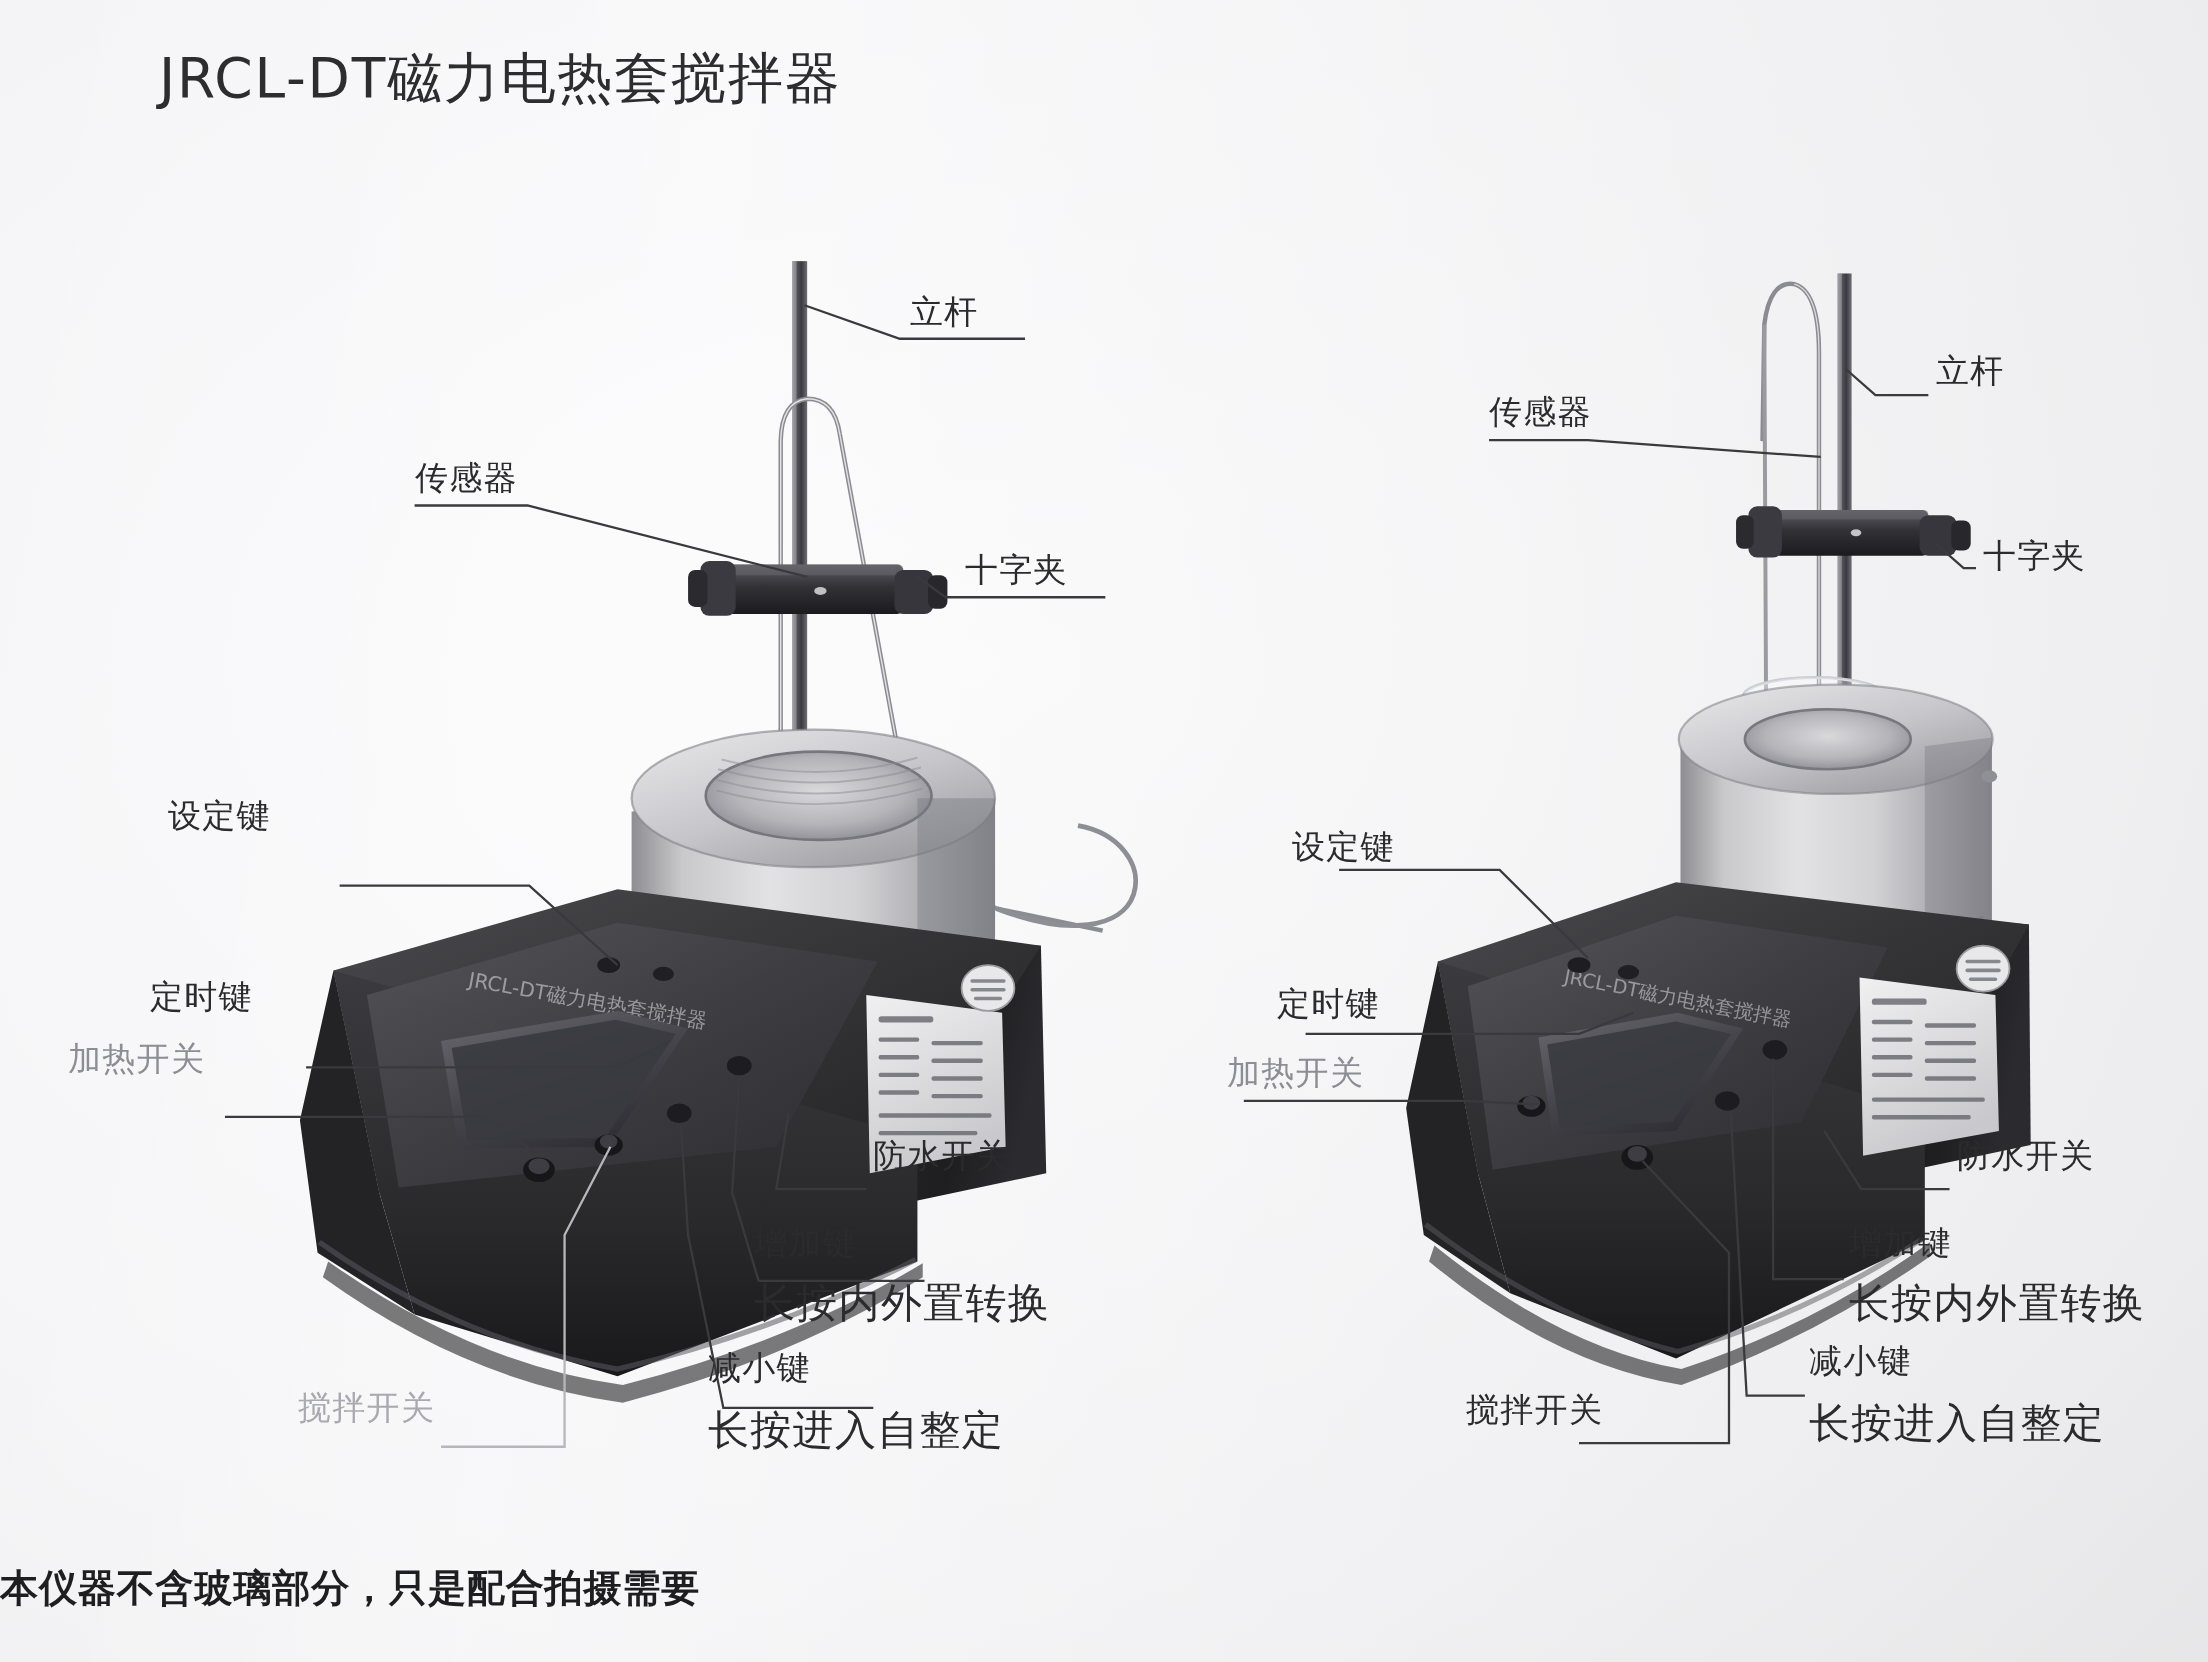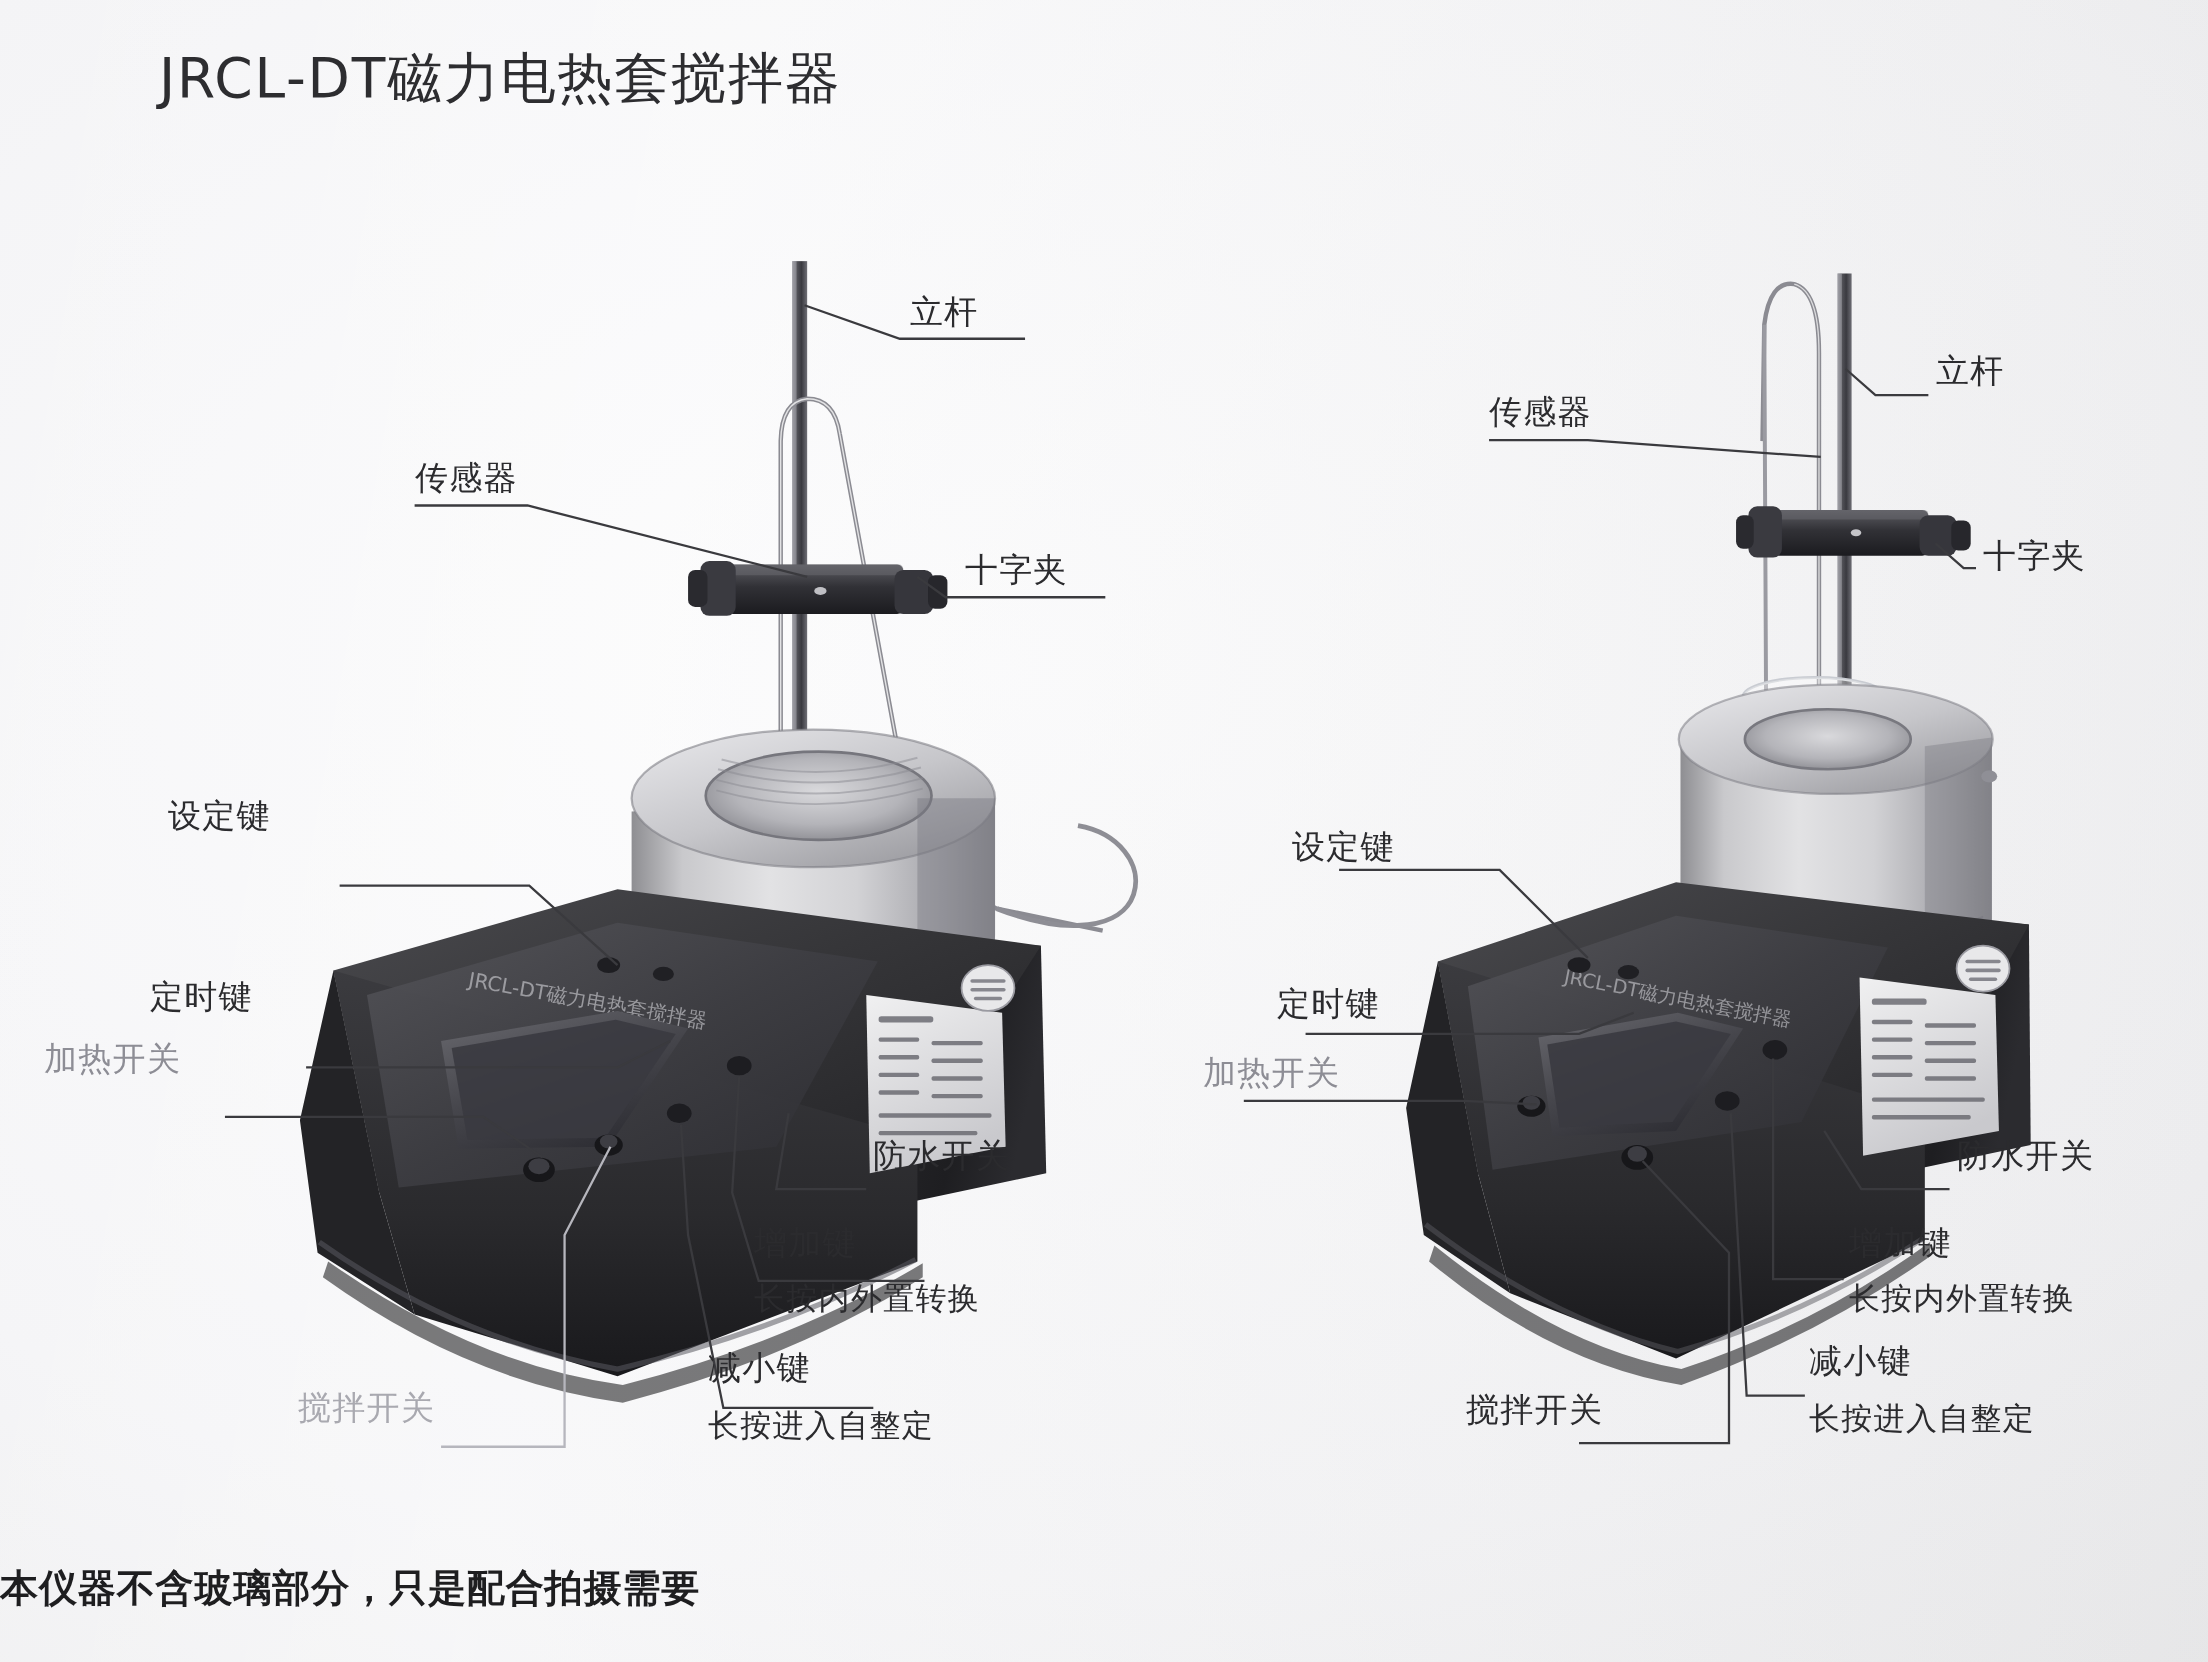--- a/index.html
+++ b/index.html
@@ -33,23 +33,23 @@
   }
   .caption{
     position:absolute;left:0;right:0;top:1563px;text-align:left;
     font-size:38px;font-weight:700;color:#1e1e20;letter-spacing:0.9px;
   }
   .lbl{
     position:absolute;white-space:nowrap;
     font-size:33px;color:#2b2b2e;font-weight:400;letter-spacing:1.3px;
     line-height:1.12;
   }
-  .lbl.sub{font-size:31px;}
+  .lbl.sub{font-size:41px;}
   .lbl.faint{color:#a9a9b0;}
-  .lbl.faint2{color:#8d8d95;}
+  .lbl.faint2{color:#8d8d95;margin-left:24px;}
 
   
   .leader{fill:none;stroke:#3a3a3e;stroke-width:2.6;}
   .leader.faint{stroke:#b6b6bd;}
 </style>
 </head>
 <body>
 
 <div id="paper"></div>
 

